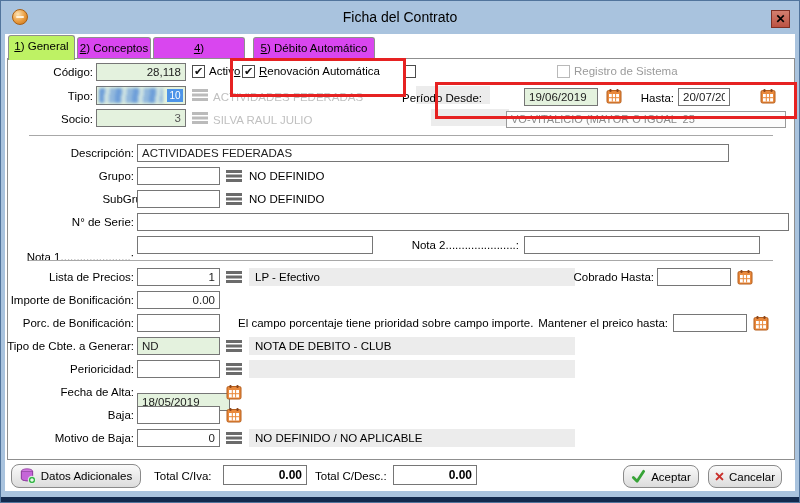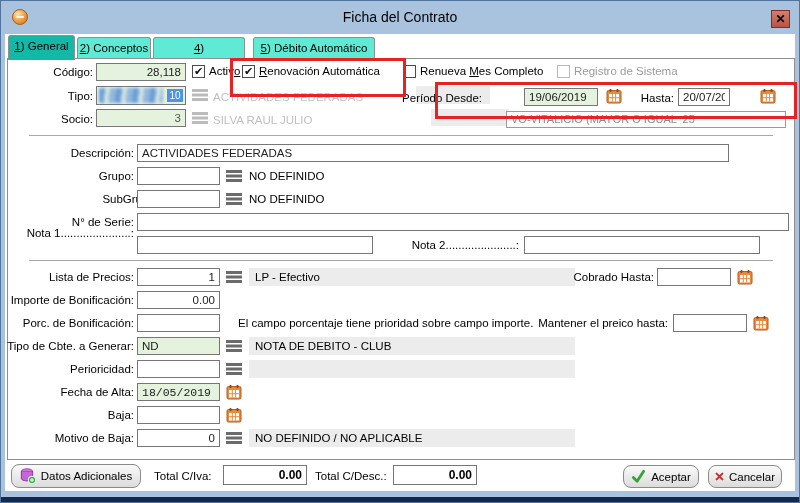--- a/index.html
+++ b/index.html
@@ -7,23 +7,23 @@
   .titlebar{position:absolute;left:0;top:0;width:100%;height:33px;background:#a9c3de;}
   .app-icon{position:absolute;left:11px;top:8px;width:16px;height:16px;border-radius:50%;
     background:radial-gradient(circle at 35% 30%, #fde3b4, #ea9b3d 55%, #c26f15);border:1px solid #a95f12;box-sizing:border-box;}
   .app-icon::after{content:"";position:absolute;left:3px;top:6px;width:8px;height:2px;background:#fff2dd;border-radius:1px;}
   .title{position:absolute;left:0;top:8px;width:100%;text-align:center;font-size:14px;color:#000;}
   .close-btn{position:absolute;right:9px;top:9px;width:19px;height:18px;background:linear-gradient(#d47f6f,#bc5243);
     border:1px solid #7e2f24;box-sizing:border-box;color:#000;font-weight:bold;font-size:12px;line-height:16px;text-align:center;cursor:pointer;}
   .client{position:absolute;left:4px;top:33px;right:4px;bottom:11px;background:#ffffff;}
   .bottom-strip{position:absolute;left:0;bottom:0;width:100%;height:5px;background:#132a4e;}
 
-  .tab{position:absolute;top:3px;height:22px;background:#5eead4;border:1px solid #8f8f8f;border-bottom:none;
+  .tab{position:absolute;top:3px;height:22px;background:#d946ef;border:1px solid #8f8f8f;border-bottom:none;
     border-radius:3px 3px 0 0;box-sizing:border-box;font-size:11.5px;line-height:20px;text-align:center;cursor:pointer;color:#000;}
-  .tab.active{background:#14b8a6;height:25px;top:1px;z-index:3;}
+  .tab.active{background:#bef264;height:25px;top:1px;z-index:3;}
   .panel{position:absolute;left:2px;top:24px;width:788px;height:402px;border:1px solid #8f8f8f;background:#fff;box-sizing:border-box;}
 
   .lbl{position:absolute;font-size:11.5px;color:#000;text-align:right;height:18px;line-height:18px;white-space:nowrap;}
   .txt{position:absolute;font-size:11.5px;color:#000;height:18px;line-height:18px;white-space:nowrap;}
   .inp{position:absolute;height:18px;border:1px solid #767676;background:#fff;box-sizing:border-box;
     font-family:"Liberation Sans",sans-serif;font-size:11.5px;color:#222;padding:0 4px;outline:none;}
   .inp.green{background:#e4f2de;}
   .inp.num{text-align:right;}
   .inp.bold{font-weight:bold;font-size:12px;color:#000;}
   .bar{position:absolute;height:18px;background:#ececec;font-size:11.5px;line-height:18px;padding-left:6px;color:#000;white-space:nowrap;}
@@ -107,21 +107,20 @@
 
     <div class="lbl" style="left:16px;top:29px;width:72px;">Código:</div>
     <input class="inp green num" style="left: 91px; top: 29px; width: 90px;" readonly="" value="28,118">
     <span class="cb" style="left:187px;top:31px;">✔</span>
     <span class="cblbl" style="left:204px;top:30px;"><span>Activ</span><span class="u">o</span><span></span></span>
 
     <span class="cb" style="left:237px;top:31px;">✔</span>
     <span class="cblbl" style="left:254px;top:30px;"><span></span><span class="u">R</span><span>enovación Automática</span></span>
 
     <span class="cb" style="left:398px;top:31px;"></span>
-    <span class="cblbl" style="left:415px;top:30px;"><span>Renueva </span><span class="u">M</span><span>es Completo</span></span>
 
     <span class="cb disabled" style="left:552px;top:31px;"></span>
     <span class="cblbl disabled" style="left:569px;top:30px;">Registro de Sistema</span>
 
     <div class="lbl" style="left:16px;top:53px;width:72px;">Tipo:</div>
     <div class="tipo-box" style="left:91px;top:52px;width:90px;">
       <div class="scramble"></div>
       <span class="chip">10</span>
     </div>
     <button class="icon-btn fadedicon" style="left:187px;top:54px;"><svg width="16" height="14">
@@ -168,21 +167,21 @@
     <div class="lbl" style="left:1px;top:156px;width:128px;padding-left:24px;">SubGrupo:</div>
     <input class="inp" style="left: 132px; top: 156px; width: 83px;">
     <button class="icon-btn" style="left:221px;top:158px;"><svg width="16" height="14">
           <use href="#i-ham"></use>
         </svg></button>
     <div class="txt" style="left:244px;top:156px;">NO DEFINIDO</div>
 
     <div class="lbl" style="left:1px;top:179px;width:128px;">N° de Serie:</div>
     <input class="inp" style="left: 132px; top: 179px; width: 652px;">
 
-    <div class="lbl" style="left:1px;top:190px;width:128px;">Nota 1......................:</div>
+    <div class="lbl" style="left:1px;top:214px;width:128px;">Nota 1......................:</div>
     <input class="inp" style="left: 132px; top: 202px; width: 236px;">
     <div class="lbl" style="left:392px;top:202px;width:122px;">Nota 2......................:</div>
     <input class="inp" style="left: 519px; top: 202px; width: 236px;">
 
     <div class="sep" style="left:24px;top:226px;width:744px;"></div>
 
     <div class="lbl" style="left:1px;top:234px;width:128px;">Lista de Precios:</div>
     <input class="inp num" style="left: 132px; top: 234px; width: 83px;" value="1">
     <button class="icon-btn" style="left:221px;top:236px;"><svg width="16" height="14">
           <use href="#i-ham"></use>
@@ -214,21 +213,21 @@
     <div class="bar" style="left:244px;top:303px;width:320px;">NOTA DE DEBITO - CLUB</div>
 
     <div class="lbl" style="left:1px;top:326px;width:128px;">Perioricidad:</div>
     <input class="inp" style="left: 132px; top: 326px; width: 83px;">
     <button class="icon-btn" style="left:221px;top:328px;"><svg width="16" height="14">
           <use href="#i-ham"></use>
         </svg></button>
     <div class="bar" style="left:244px;top:326px;width:320px;"></div>
 
     <div class="lbl" style="left:1px;top:349px;width:128px;">Fecha de Alta:</div>
-    <input class="inp green" style="left: 132px; top: 349px; width: 83px; font-family: Liberation Mono, monospace;" value="18/05/2019">
+    <input class="inp green" style="left: 132px; top: 359px; width: 93px;" value="18/05/2019">
     <button class="icon-btn" style="left:221px;top:350px;"><svg width="16" height="16">
           <use href="#i-cal"></use>
         </svg></button>
 
     <div class="lbl" style="left:1px;top:372px;width:128px;">Baja:</div>
     <input class="inp" style="left: 132px; top: 372px; width: 83px;">
     <button class="icon-btn" style="left:221px;top:373px;"><svg width="16" height="16">
           <use href="#i-cal"></use>
         </svg></button>
 

